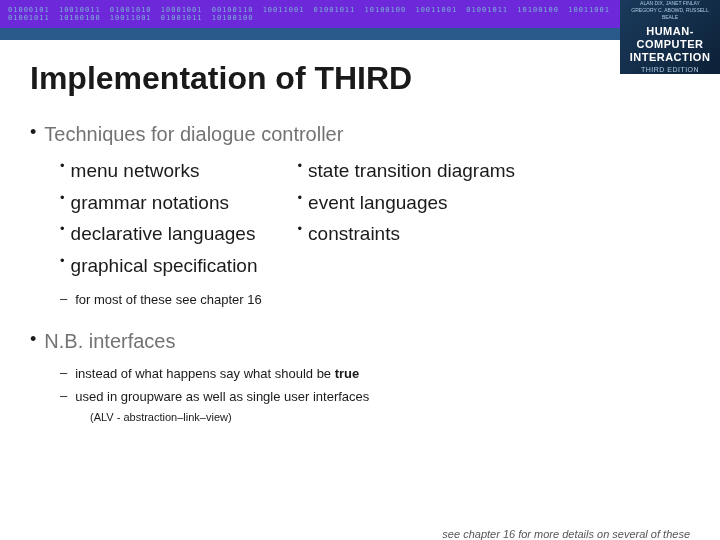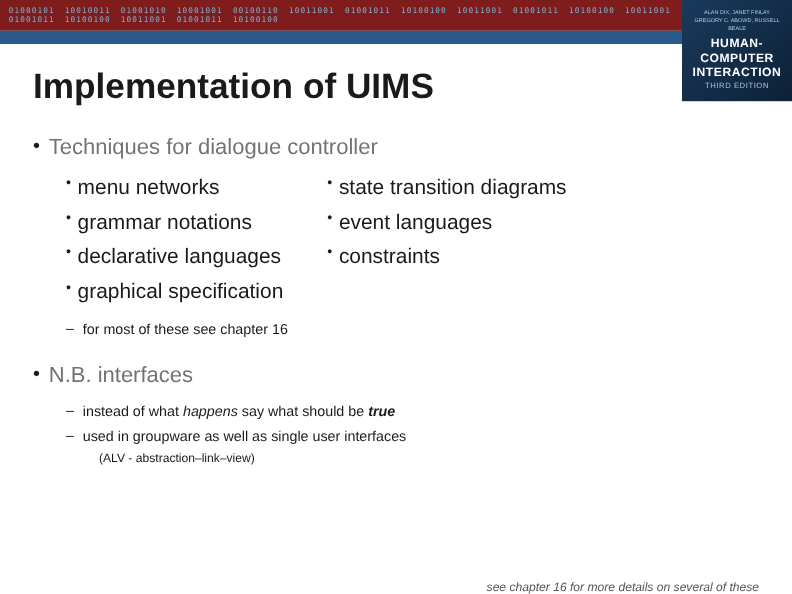--- a/index.html
+++ b/index.html
@@ -13,41 +13,41 @@
       overflow: hidden;
     }
 
     
     .top-banner {
       position: absolute;
       top: 0;
       left: 0;
       width: 620px;
       height: 28px;
-      background: #7f1d1d;
+      background: #6d28d9;
       display: flex;
       align-items: center;
       padding: 0 8px;
     }
 
     .top-banner-text {
       color: #7ab0d4;
       font-size: 7px;
       font-family: monospace;
       letter-spacing: 1px;
       word-spacing: 4px;
     }
 
     
     .book-cover {
       position: absolute;
       top: 0;
       right: 0;
       width: 100px;
-      height: 92px;
+      height: 74px;
       background: linear-gradient(135deg, #1a3a5c 0%, #0d2137 100%);
       display: flex;
       flex-direction: column;
       align-items: center;
       justify-content: center;
       padding: 6px;
     }
 
     .book-authors {
       color: #aac8e0;
@@ -179,21 +179,20 @@
     }
 
     .dash-text {
       font-size: 13px;
       color: #1a1a1a;
       line-height: 1.5;
       text-align: center;
     }
 
     .italic {
-      font-style: italic;
     }
 
     .bold {
       font-weight: bold;
     }
 
     
     .bottom-note {
       position: absolute;
       bottom: 0;
@@ -217,21 +216,21 @@
   <div class="book-title-hci">
     HUMAN-COMPUTER<br>INTERACTION
     <span>THIRD EDITION</span>
   </div>
 </div>
 
 <div class="book-binary"></div>
 
 <div class="main-content">
 
-  <div class="page-title">Implementation of UIMS</div>
+  <div class="page-title">Implementation of THIRD</div>
 
   <div class="section">
     <div class="main-bullet">
       <span class="bullet-dot">•</span>
       <span class="main-bullet-text">Techniques for dialogue controller</span>
     </div>
 
     <div class="sub-bullets-container">
       <div class="sub-bullets-col">
         <div class="sub-bullet">

